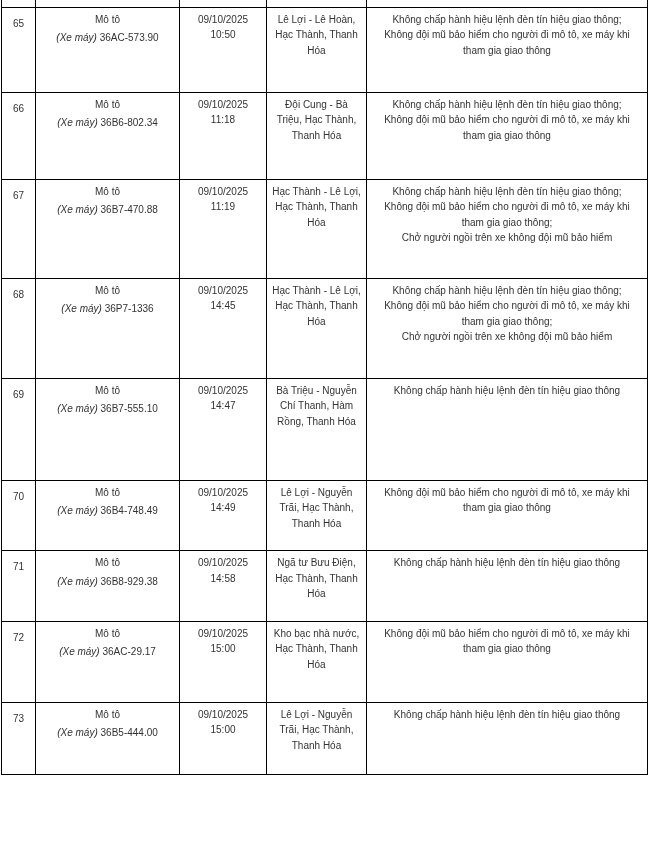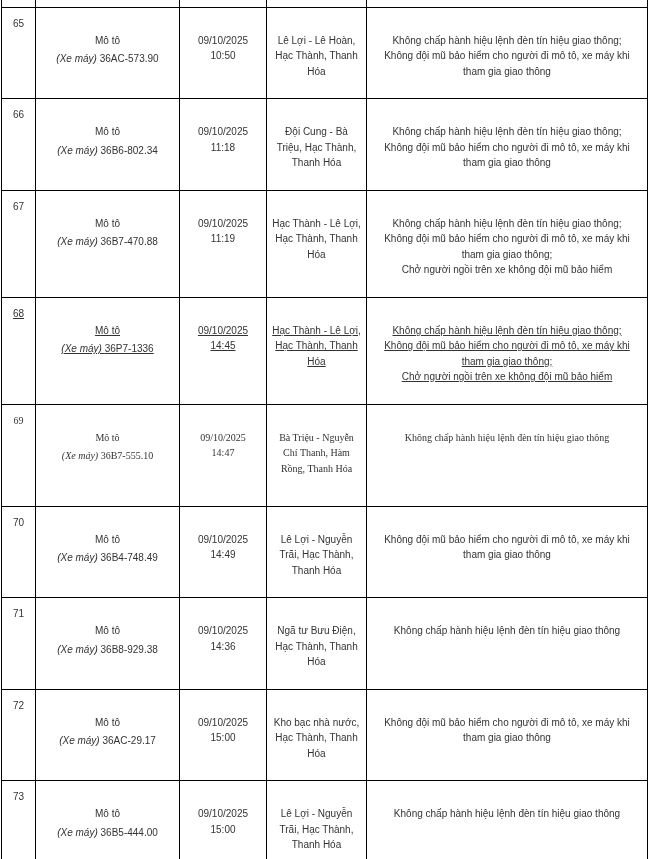--- a/index.html
+++ b/index.html
@@ -23,30 +23,30 @@
     border: 1px solid var(--border, #000000);
     vertical-align: top;
     text-align: center;
     font-size: 10px;
     line-height: 15.5px;
     padding: 4px 5px 4px 5px;
     overflow: hidden;
   }
   
   tr.partial td { border-top: none; height: 7px; padding: 0; }
-  .cell-block { margin-top: 21px; margin-bottom: 15px; }
+  .cell-block { margin-top: 0; margin-bottom: 15px; }
   td.td-no .cell-block { margin-top: 4px; }
   .plate-line { margin-top: 3px; white-space: nowrap; }
   .italic { font-style: italic; }
   
   #tbody tr:nth-child(2)  { height: 85px; }
   #tbody tr:nth-child(3)  { height: 87px; }
   #tbody tr:nth-child(4)  { height: 99px; }
-  #tbody tr:nth-child(5)  { height: 100px; text-decoration: underline; }
-  #tbody tr:nth-child(6)  { height: 102px; font-family: Liberation Serif, serif; }
+  #tbody tr:nth-child(5)  { height: 100px; }
+  #tbody tr:nth-child(6)  { height: 102px; }
   #tbody tr:nth-child(7)  { height: 70px; }
   #tbody tr:nth-child(8)  { height: 65px; }
   #tbody tr:nth-child(9)  { height: 81px; }
   #tbody tr:nth-child(10) { height: 72px; }
   #tbody tr:nth-child(11) { height: 115px; }
   col.c-no        { width: 34px; }
   col.c-vehicle   { width: 144px; }
   col.c-datetime  { width: 87px; }
   col.c-location  { width: 100px; }
   col.c-violation { width: 281px; }
@@ -233,21 +233,21 @@
           </td>
           <td class="td-vehicle">
             <div class="cell-block">
               <div>Mô tô</div>
               <div class="plate-line"><span class="italic">(Xe máy)</span> <span>36B8-929.38</span></div>
             </div>
           </td>
           <td class="td-datetime">
             <div class="cell-block">
               <div>09/10/2025</div>
-              <div>14:36</div>
+              <div>14:58</div>
             </div>
           </td>
           <td class="td-location">
             <div class="cell-block">Ngã tư Bưu Điện, Hạc Thành, Thanh Hóa</div>
           </td>
           <td class="td-violation">
             <div class="cell-block">
               <div>Không chấp hành hiệu lệnh đèn tín hiệu giao thông</div>
             </div>
           </td>

